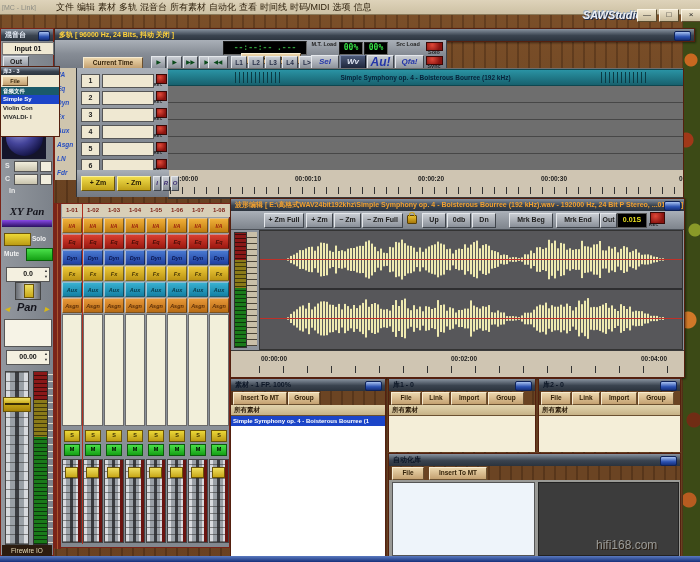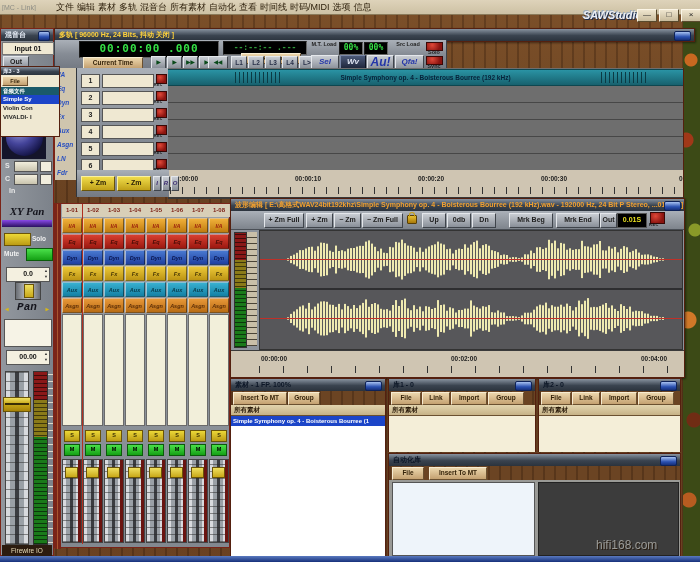--- a/index.html
+++ b/index.html
@@ -117,21 +117,21 @@
   #purple-bar{left:1px;top:191px;width:50px;height:7px;background:linear-gradient(#8a4ae8,#2a1060);}
   #solo-btn{left:3px;top:204px;width:25px;height:11px;background:linear-gradient(#ecd838,#bc9c14);border:1px solid #6a5408;}
   #solo-lbl{left:31px;top:206px;font-size:6.5px;color:#f0f0f0;font-weight:bold;}
   #mute-lbl{left:3px;top:221px;font-size:6.5px;color:#f0f0f0;font-weight:bold;}
   #mute-btn{left:25px;top:219px;width:25px;height:11px;background:linear-gradient(#4ae04a,#14a014);border:1px solid #0a5a0a;}
   .spin{position:absolute;left:5px;width:42px;height:13px;background:#f4f0e0;border:1px solid #555;
     font-size:7px;line-height:12px;text-align:center;color:#111;font-weight:bold;}
   .spin b{position:absolute;right:1px;top:0;font-size:4px;line-height:6px;color:#333;}
   #minifader{left:14px;top:253px;width:24px;height:16px;background:linear-gradient(90deg,#6a6e74,#caccd0,#6a6e74);border:1px solid #444;}
   #miniknob{left:8px;top:1px;width:8px;height:12px;background:linear-gradient(#f0e060,#c8a818);border:1px solid #6a5408;}
-  #pan-row{left:1px;top:272px;width:50px;height:15px;text-align:center;font-family:Liberation Mono, monospace;
+  #pan-row{left:1px;top:272px;width:50px;height:15px;text-align:center;font-family:Liberation Sans, sans-serif;
     font-style:italic;font-weight:bold;font-size:11px;color:#14141c;}
   .panarr{position:absolute;top:4px;font-size:6px;color:#d8b818;}
   #white-box{left:3px;top:290px;width:46px;height:26px;background:#f6f3e6;border:1px solid #555;}
   #fader-track{left:4px;top:342px;width:22px;height:172px;
     background:linear-gradient(90deg,#d8dade 0 4px,#9aa0a6 4px 9px,#3a3c40 9px 13px,#9aa0a6 13px 18px,#d8dade 18px 22px);
     border:1px solid #444;
     background-image:repeating-linear-gradient(0deg,rgba(40,40,40,.5) 0 1px,rgba(0,0,0,0) 1px 9px),
       linear-gradient(90deg,#d8dade 0 4px,#9aa0a6 4px 9px,#3a3c40 9px 13px,#9aa0a6 13px 18px,#d8dade 18px 22px);}
   #fader-knob{left:2px;top:368px;width:26px;height:13px;background:linear-gradient(#f0e060,#c8a818 45%,#a88408);
     border:1px solid #6a5408;}
@@ -252,21 +252,20 @@
       <div>—</div>
       <div>□</div>
       <div>×</div>
     </div>
 
   <div class="tbar win abs" id="mt-title">
     <span>多轨  [ 96000 Hz, 24 Bits, 抖动 关闭 ]</span>
     <div class="minbtn"></div>
   </div>
   <div class="metal abs" id="mt-toolbar">
-    <div class="led abs" id="led-main">00:00:00 .000</div>
     <div class="led abs" id="marked-led">--:--:-- .---</div>
     <div class="tanbtn abs" id="lbl-marked">Marked Time</div>
     <div class="tinylabel abs" id="lbl-mtload">M.T. Load</div>
     <div class="led abs" id="load1">00%</div>
     <div class="led abs" id="load2">00%</div>
     <div class="tinylabel abs" id="lbl-srcload">Src Load</div>
     <div class="redled abs" id="led-solo"></div>
     <div class="tinylabel abs" id="lbl-solo">Solo</div>
     <div class="redled abs" id="led-sync"></div>
     <div class="tinylabel abs" id="lbl-sync">Sync</div>

